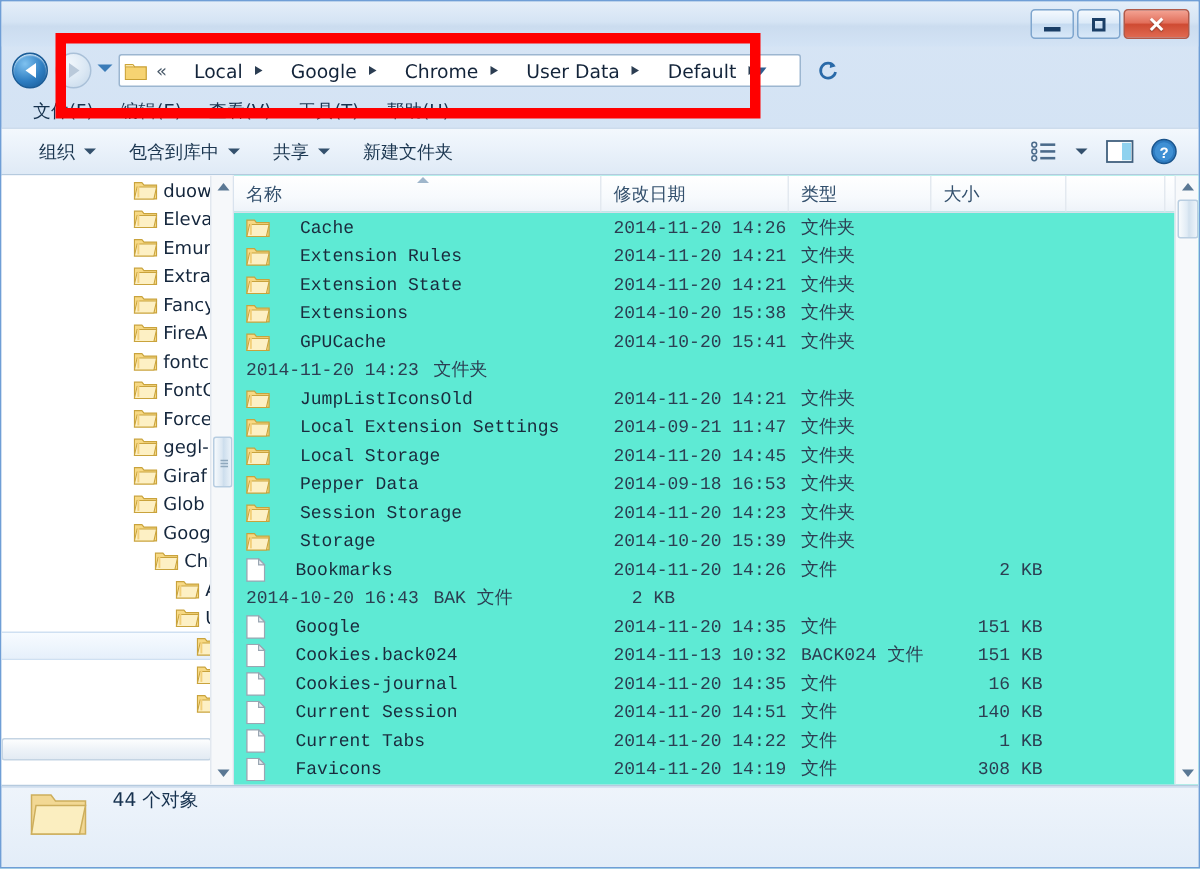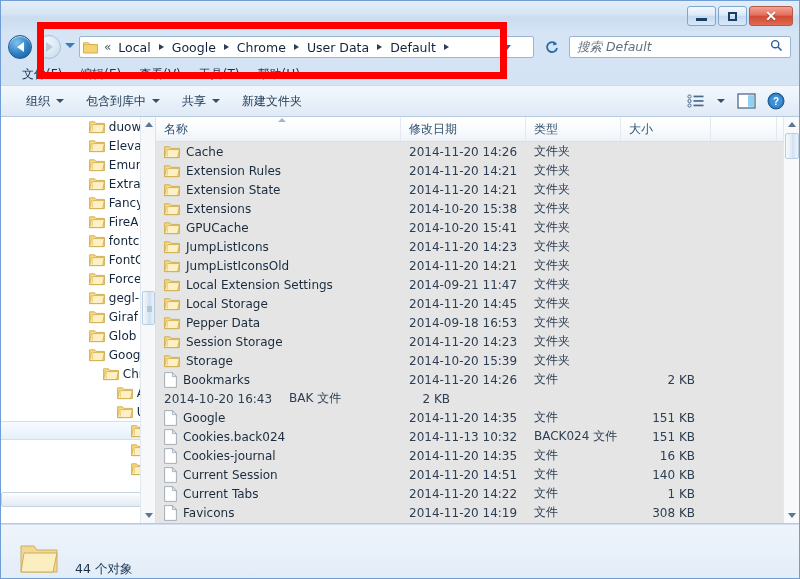--- a/index.html
+++ b/index.html
@@ -97,21 +97,21 @@
     background: #ffffff;
     border: 1px solid #9cb6d0;
     border-radius: 2px;
     display: flex; align-items: center;
     padding-left: 3px;
   }
   #addr-folder-icon { margin-right: 4px; display:flex; }
   #crumbs { display: flex; align-items: center; font-size: 12.5px; color: #1b2c3f; }
   .crumb-sep-dbl { color: #4a5a6a; margin: 0 4px 0 2px; font-size: 12px; }
   .crumb {
-    padding: 2px 3px; color: #13243a; cursor: default; white-space: nowrap;
+    padding: 2px 3px; color: #13243a; cursor: default; white-space: nowrap; margin-left: 11px;
   }
   .crumb-arrow {
     width: 0; height: 0;
     border-top: 3.5px solid transparent;
     border-bottom: 3.5px solid transparent;
     border-left: 5px solid #2b3d52;
     margin: 0 5px;
     cursor: default;
   }
   #addr-drop {
@@ -243,22 +243,23 @@
     position: absolute; left: 0; bottom: 16px;
     width: 140px; height: 15px;
     background: linear-gradient(to bottom, #fdfefe, #eef3f8 50%, #e3ebf3);
     border: 1px solid #c4d4e3; border-radius: 2px;
   }
 
   
   #listpane {
     position: relative;
     flex: 1; height: 100%;
-    background: #e5e5e5;
+    background: #5eead4;
     overflow: hidden;
+    font-family: Liberation Mono, monospace;
   }
   #col-header {
     display: flex; height: 25px;
     background: linear-gradient(to bottom, #ffffff 0%, #f7fafd 60%, #eef3f9 100%);
     border-bottom: 1px solid #d7e0ea;
     font-size: 12px; color: #33506d;
   }
   .col-h {
     position: relative;
     display: flex; align-items: center;
@@ -272,21 +273,21 @@
     border-left: 4px solid transparent; border-right: 4px solid transparent;
     border-bottom: 4px solid #9fb6cb;
   }
   #rows { position: relative; }
   .frow {
     display: flex; align-items: center;
     height: 19px;
     font-size: 12px; color: #1a2b3d;
     cursor: default;
   }
-  .c-name { display: flex; align-items: center; gap: 6px; padding-left: 8px; overflow: hidden; text-align: right; }
+  .c-name { display: flex; align-items: center; gap: 20px; padding-left: 8px; overflow: hidden; text-align: right; }
   .c-date { padding-left: 8px; color: #2c3e52; }
   .c-type { padding-left: 8px; color: #2c3e52; }
   .c-size { padding-right: 16px; text-align: right; color: #2c3e52; }
 
   
   #list-vscroll {
     position: absolute; right: 0; top: 0;
     width: 16px; height: 100%;
     background: #f7f9fb;
     border-left: 1px solid #e2e8ef;
@@ -296,21 +297,21 @@
     width: 14px; height: 26px;
     background: linear-gradient(to right, #f8fbfd, #e0ebf5 45%, #d2e1ee 55%, #edf4fa);
     border: 1px solid #b9cee1; border-radius: 2px;
   }
 
   
   #statusbar {
     position: absolute; left: 0; bottom: 0;
     width: 798px; height: 54px;
     background: linear-gradient(to bottom, #eef4fb 0%, #e3edf8 100%);
-    display: flex; align-items: flex-end;
+    display: flex; align-items: flex-start;
     padding-left: 18px; gap: 16px;
     border-top: 1px solid #cfdded;
   }
   #status-text { font-size: 12.5px; color: #17324f; }
 
   
   .ficon { display: inline-block; width: 16px; height: 14px; flex: 0 0 16px; }
   .doc-icon { display: inline-block; width: 13px; height: 16px; flex: 0 0 13px; }
 
   
@@ -375,29 +376,20 @@
       <div id="addr-drop"></div>
     </div>
 
     <div id="refresh-btn">
       <svg width="15" height="15" viewBox="0 0 15 15">
         <path d="M12,4 A5,5 0 1,0 13,8" fill="none" stroke="#2a6aa8" stroke-width="1.8"></path>
         <path d="M9.5,1.5 L13.2,4.2 L9.2,5.4 Z" fill="#2a6aa8"></path>
       </svg>
     </div>
 
-    <div id="searchbox">
-      <div id="search-input-text">搜索 Default</div>
-      <span id="search-icon">
-        <svg width="13" height="13" viewBox="0 0 13 13">
-          <circle cx="5.2" cy="5.2" r="3.6" fill="none" stroke="#2b5f96" stroke-width="1.4"></circle>
-          <line x1="8" y1="8" x2="11.5" y2="11.5" stroke="#2b5f96" stroke-width="1.6"></line>
-        </svg>
-      </span>
-    </div>
   </div>
 
   <div id="menubar">
     <div class="menu-item">文件(F)</div>
     <div class="menu-item">编辑(E)</div>
     <div class="menu-item">查看(V)</div>
     <div class="menu-item">工具(T)</div>
     <div class="menu-item">帮助(H)</div>
   </div>
 
@@ -723,28 +715,20 @@
                 <path d="M2.4,4.6 L15.4,4.6 L13.6,12.6 L0.6,12.6 Z" fill="#fdf0c4" stroke="#c9a33c" stroke-width="0.7"></path>
                 <rect x="2.6" y="4.0" width="1.3" height="7.6" fill="#f2d07a"></rect>
               </svg>
               <span>GPUCache</span>
             </div>
             <div class="c-date" style="width:125px">2014-10-20 15:41</div>
             <div class="c-type" style="width:95px">文件夹</div>
             <div class="c-size" style="width:90px"></div>
           </div>
           <div class="frow">
-            <div class="c-name" style="width:245px">
-              <svg class="ficon" viewBox="0 0 16 14">
-                <path d="M0.6,1.8 L5.6,1.8 L7,3.4 L15.4,3.4 L15.4,12.6 L0.6,12.6 Z" fill="#f7d984" stroke="#c9a33c" stroke-width="0.8"></path>
-                <path d="M2.4,4.6 L15.4,4.6 L13.6,12.6 L0.6,12.6 Z" fill="#fdf0c4" stroke="#c9a33c" stroke-width="0.7"></path>
-                <rect x="2.6" y="4.0" width="1.3" height="7.6" fill="#f2d07a"></rect>
-              </svg>
-              <span>JumpListIcons</span>
-            </div>
             <div class="c-date" style="width:125px">2014-11-20 14:23</div>
             <div class="c-type" style="width:95px">文件夹</div>
             <div class="c-size" style="width:90px"></div>
           </div>
           <div class="frow">
             <div class="c-name" style="width:245px">
               <svg class="ficon" viewBox="0 0 16 14">
                 <path d="M0.6,1.8 L5.6,1.8 L7,3.4 L15.4,3.4 L15.4,12.6 L0.6,12.6 Z" fill="#f7d984" stroke="#c9a33c" stroke-width="0.8"></path>
                 <path d="M2.4,4.6 L15.4,4.6 L13.6,12.6 L0.6,12.6 Z" fill="#fdf0c4" stroke="#c9a33c" stroke-width="0.7"></path>
                 <rect x="2.6" y="4.0" width="1.3" height="7.6" fill="#f2d07a"></rect>

